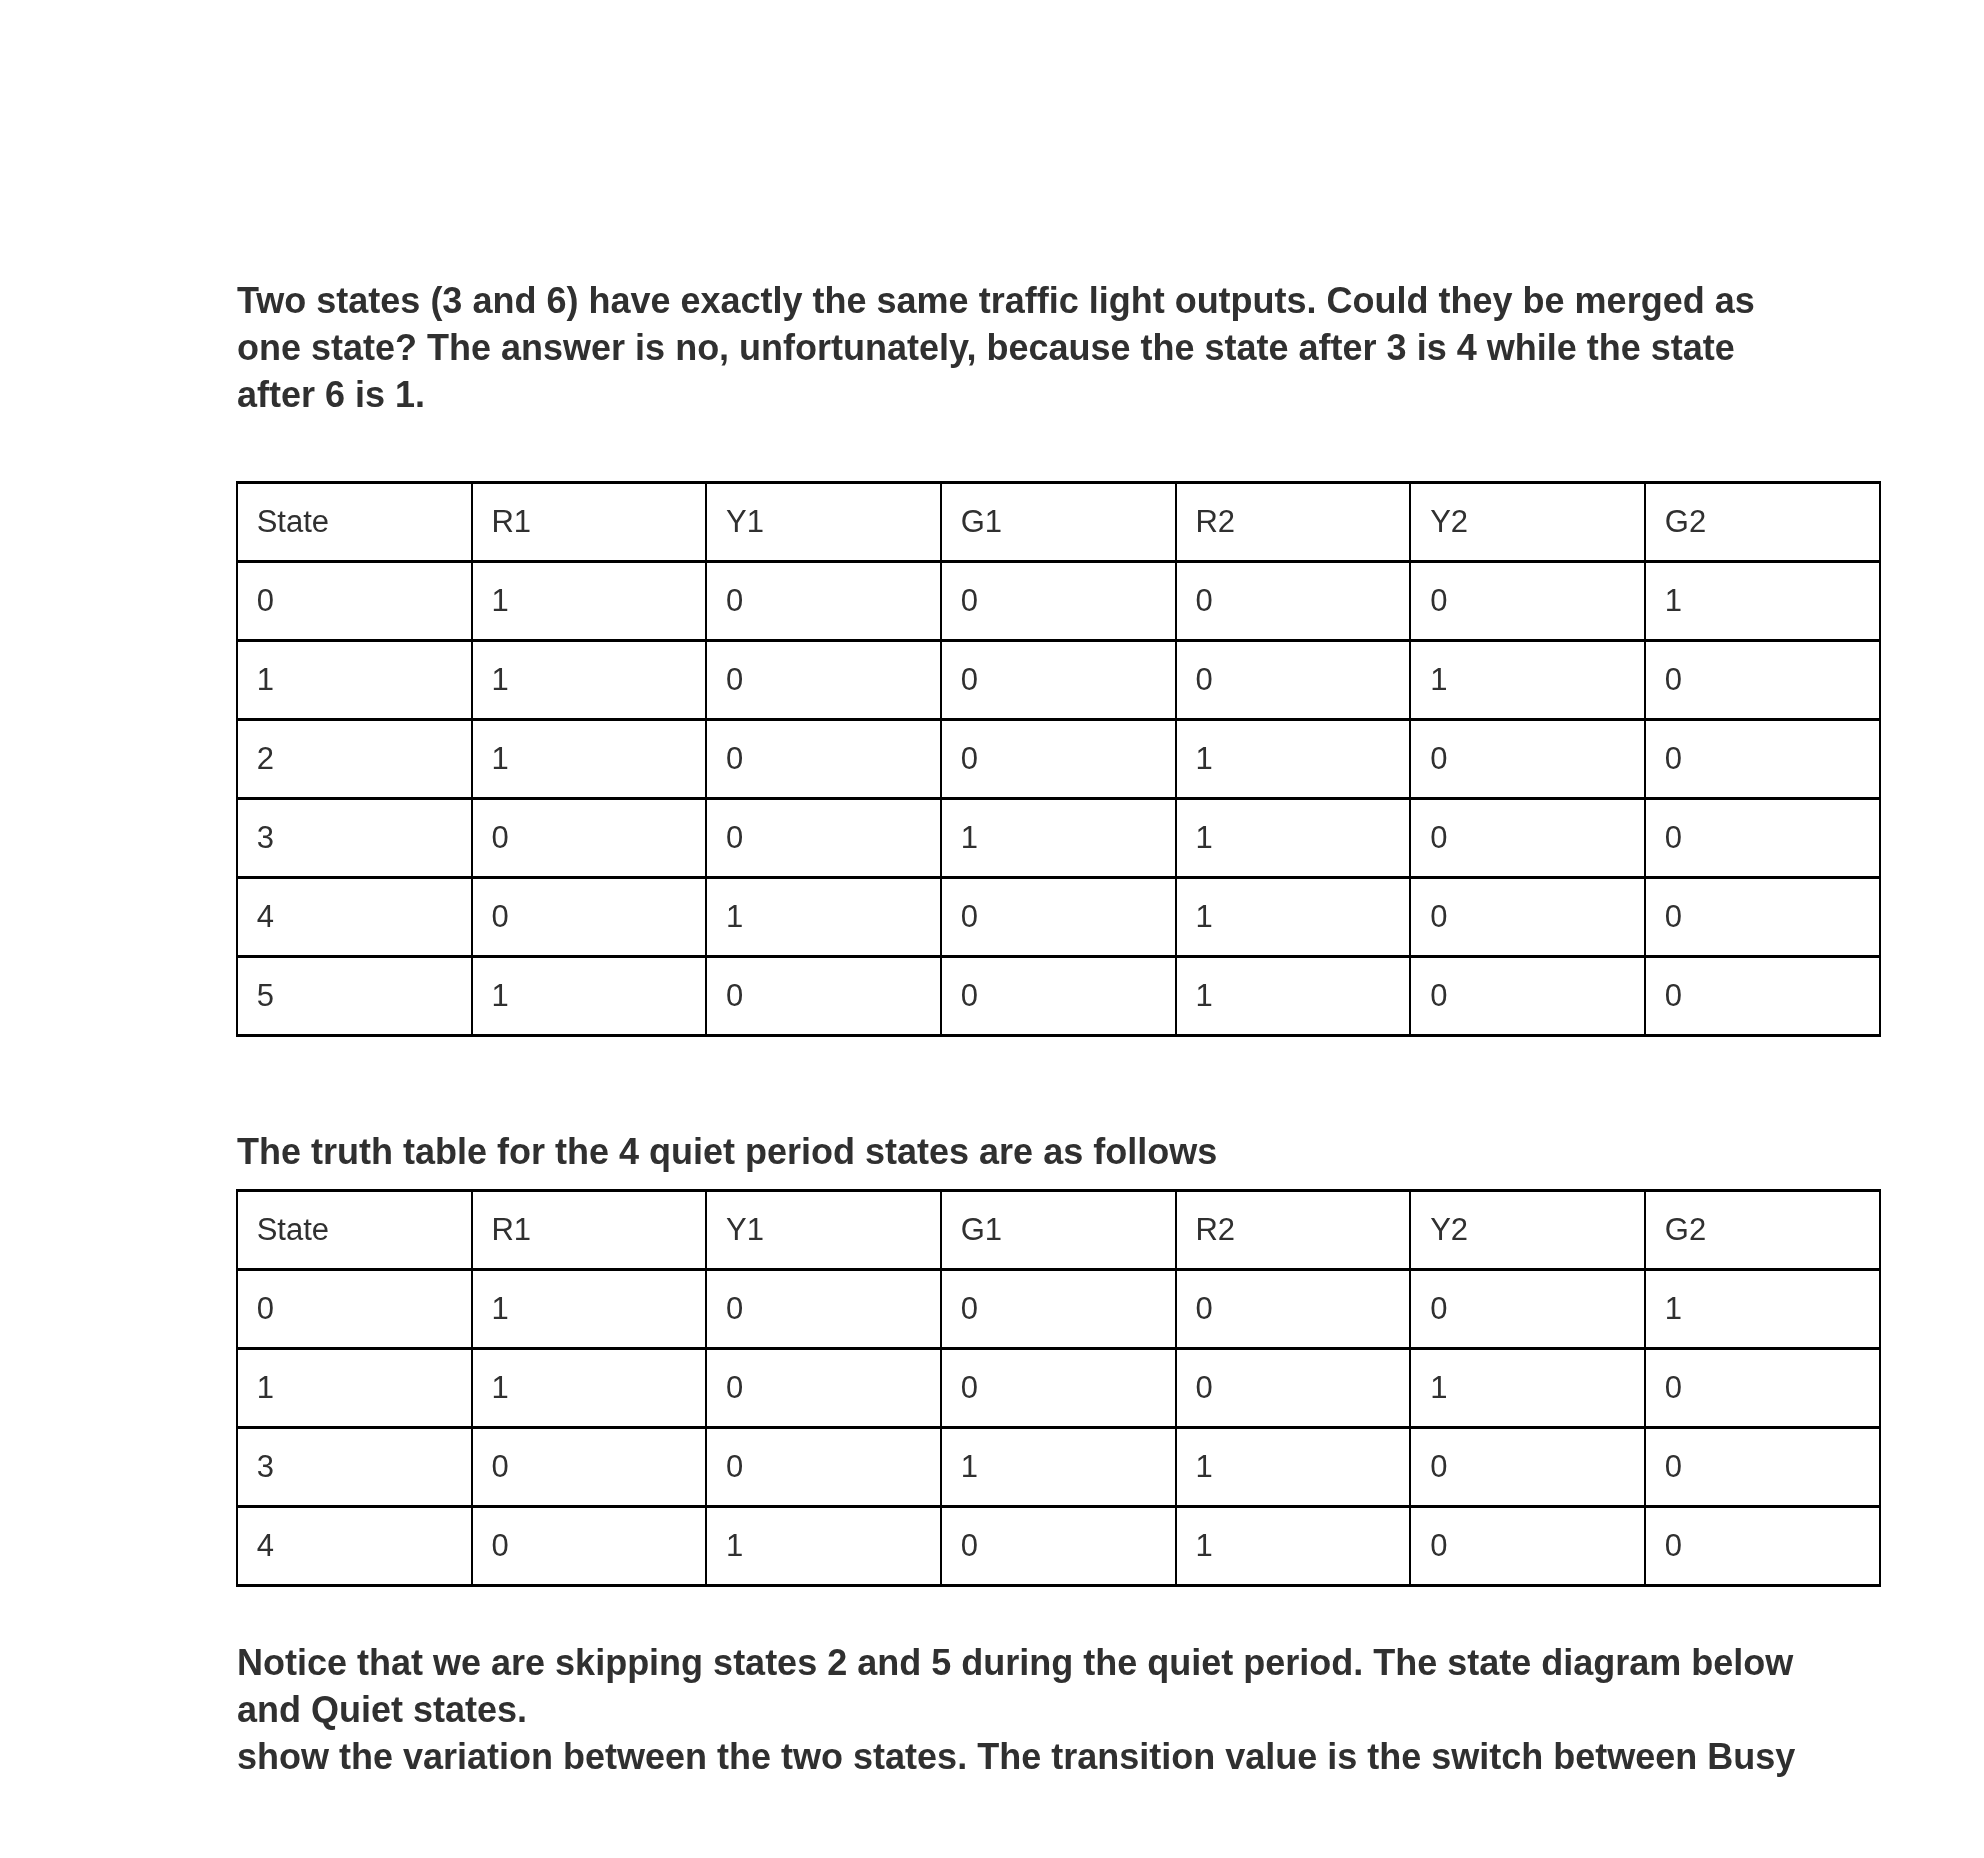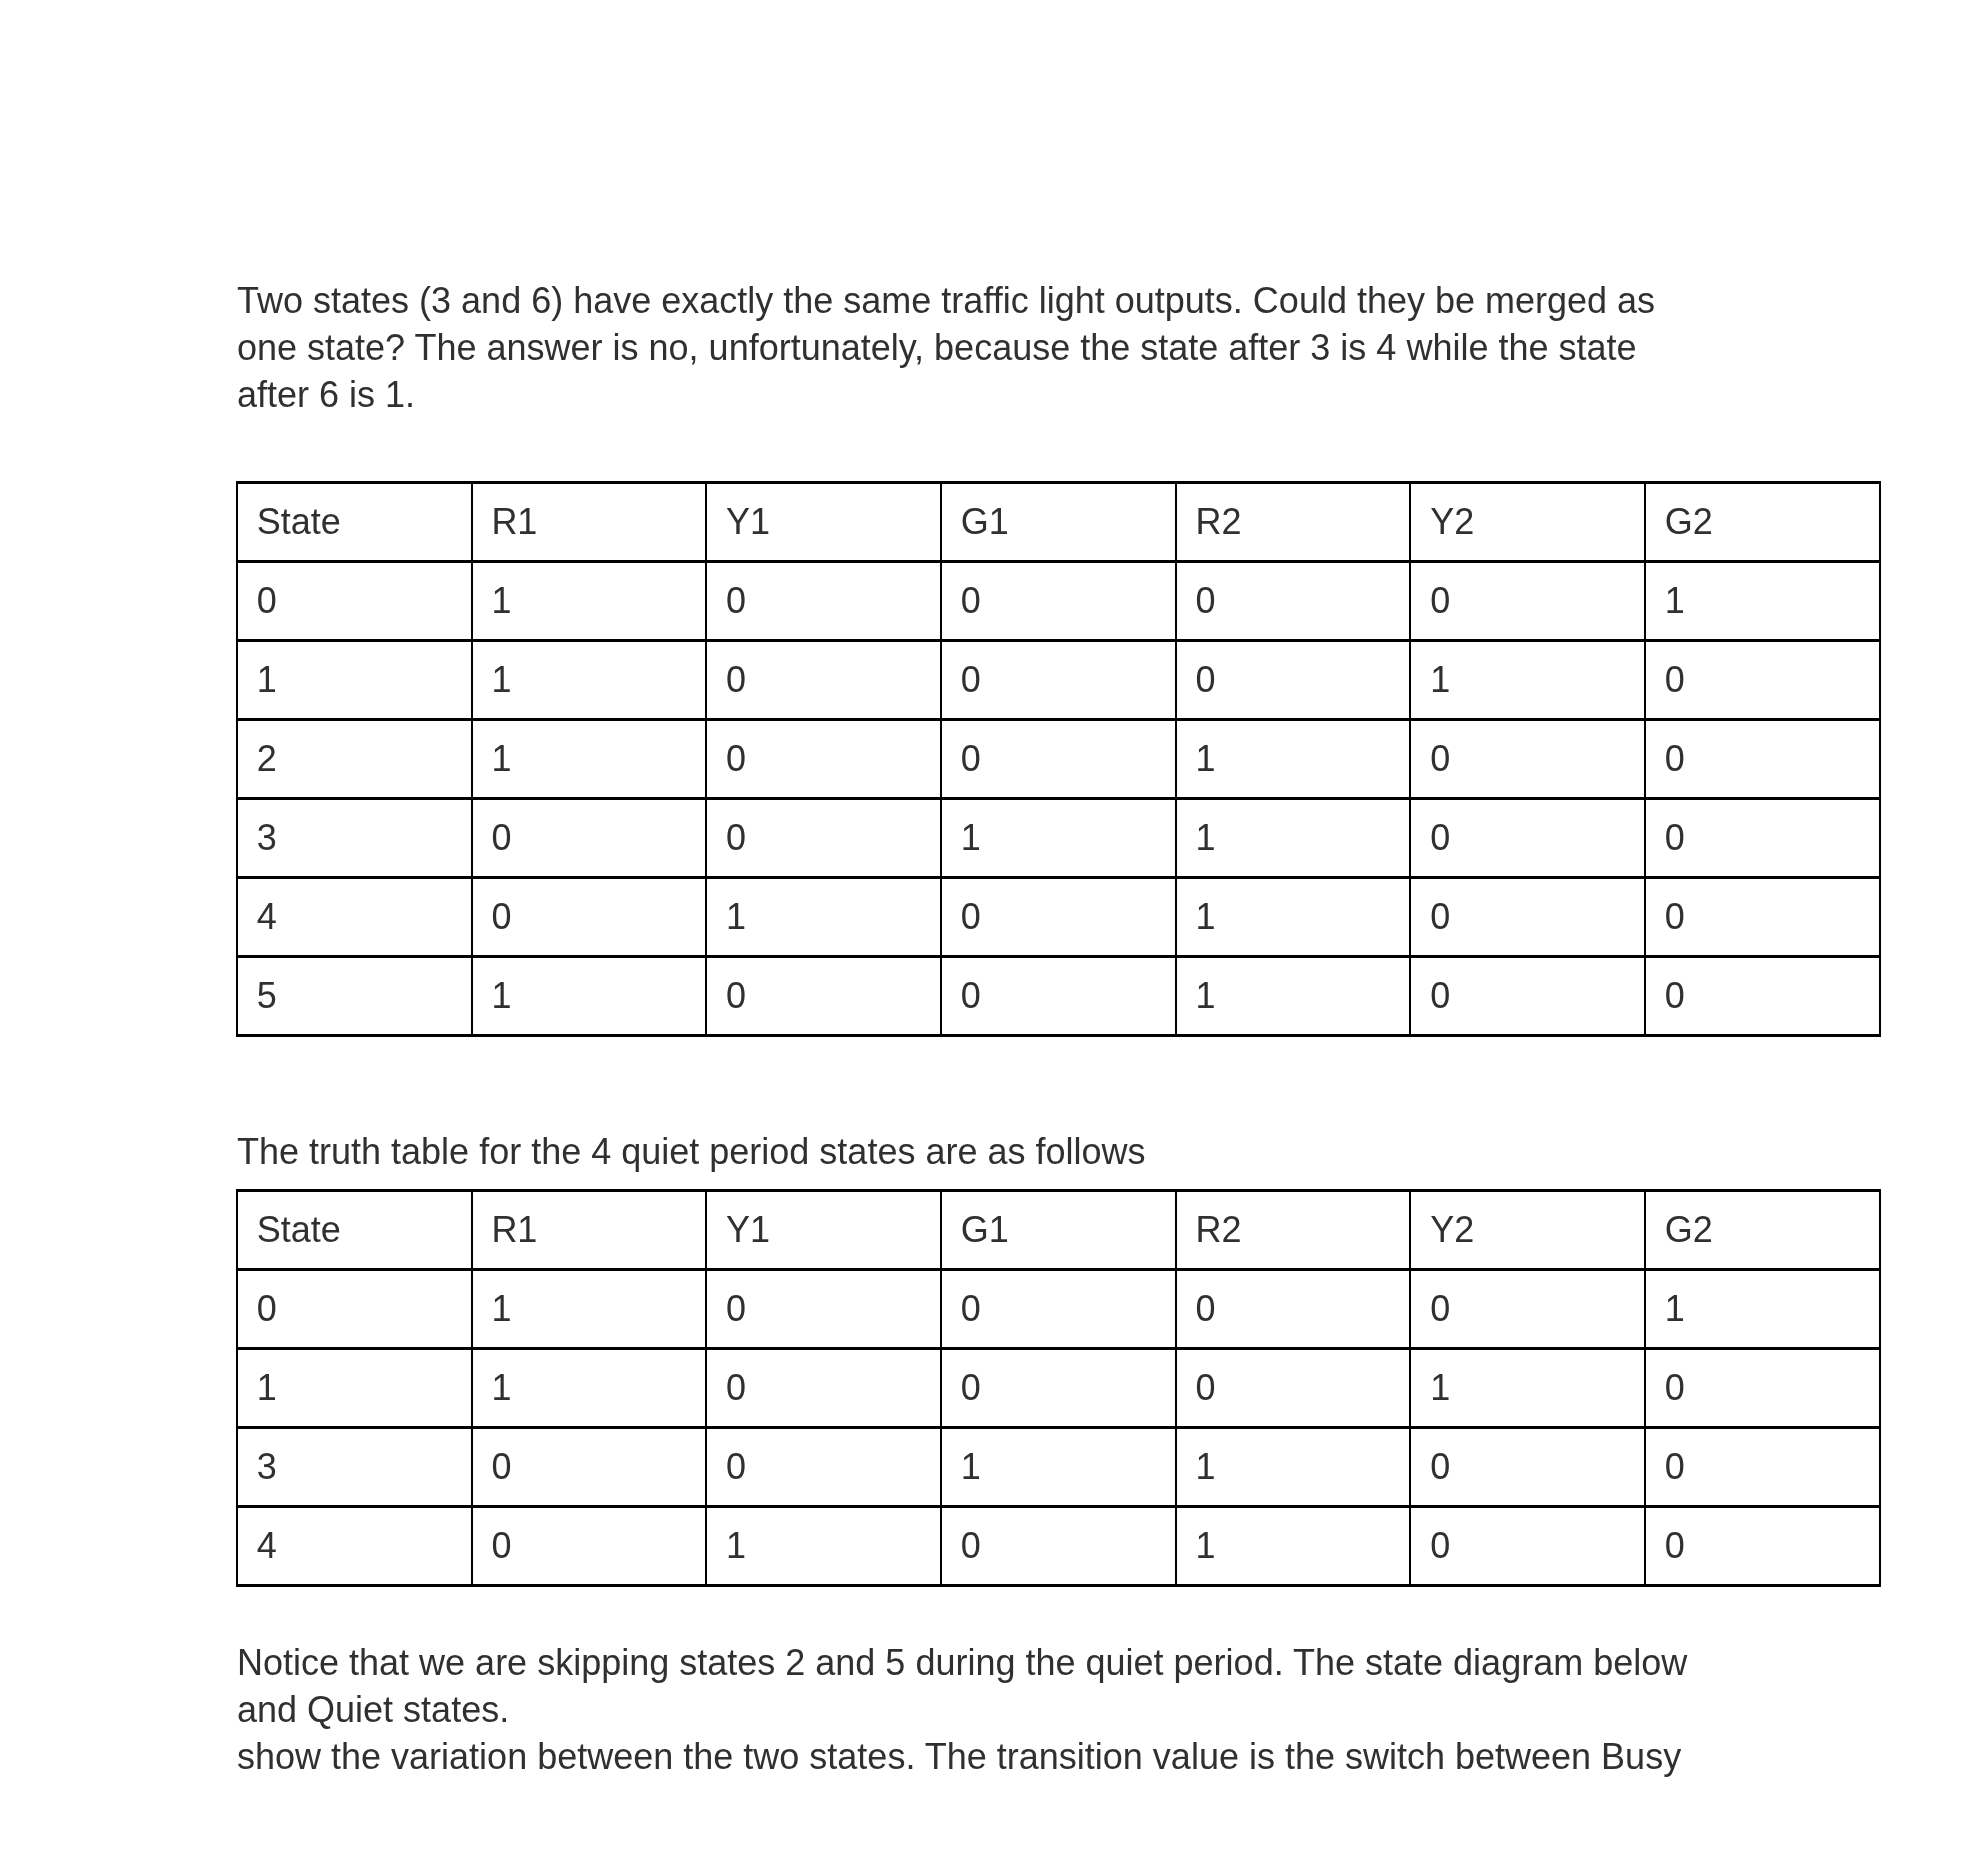--- a/index.html
+++ b/index.html
@@ -18,37 +18,37 @@
     width: 1985px;
     height: 1859px;
     overflow: hidden;
     background: var(--bg-color, #ffffff);
   }
   .para {
     position: absolute;
     left: 237px;
     font-size: 36px;
     line-height: 47px;
-    font-weight: 400;
+    font-weight: 700;
     white-space: nowrap;
   }
   .tline {
     display: block;
   }
   #intro-paragraph   { top: 277px; }
   #quiet-intro-text  { top: 1099px; margin-top: 29px; }
   #closing-paragraph { top: 1639px; }
 
   table.truth-table {
     position: absolute;
     left: 236px;
     width: 1498px;
     border-collapse: collapse;
     table-layout: fixed;
-    font-size: 36px;
+    font-size: 31px;
     color: var(--text-color, #303030);
   }
   #table-all-states   { top: 481px; }
   #table-quiet-states { top: 1189px; }
 
   table.truth-table th,
   table.truth-table td {
     width: 214px;
     height: 76px;
     padding: 0 0 0 18.7px;

